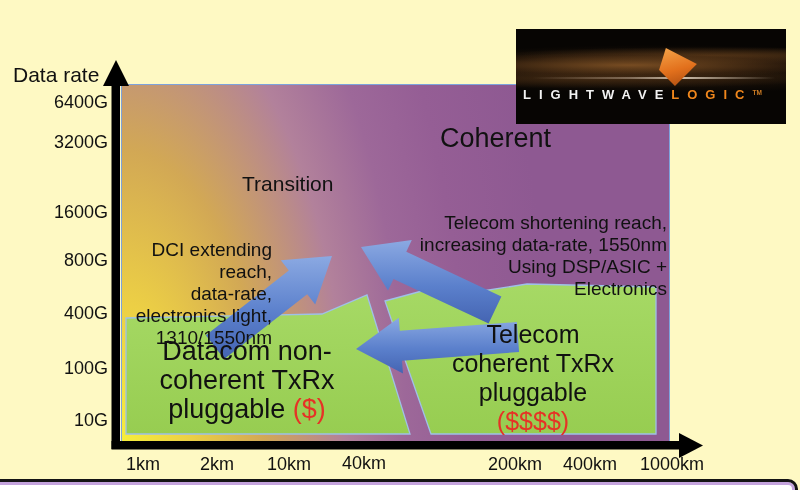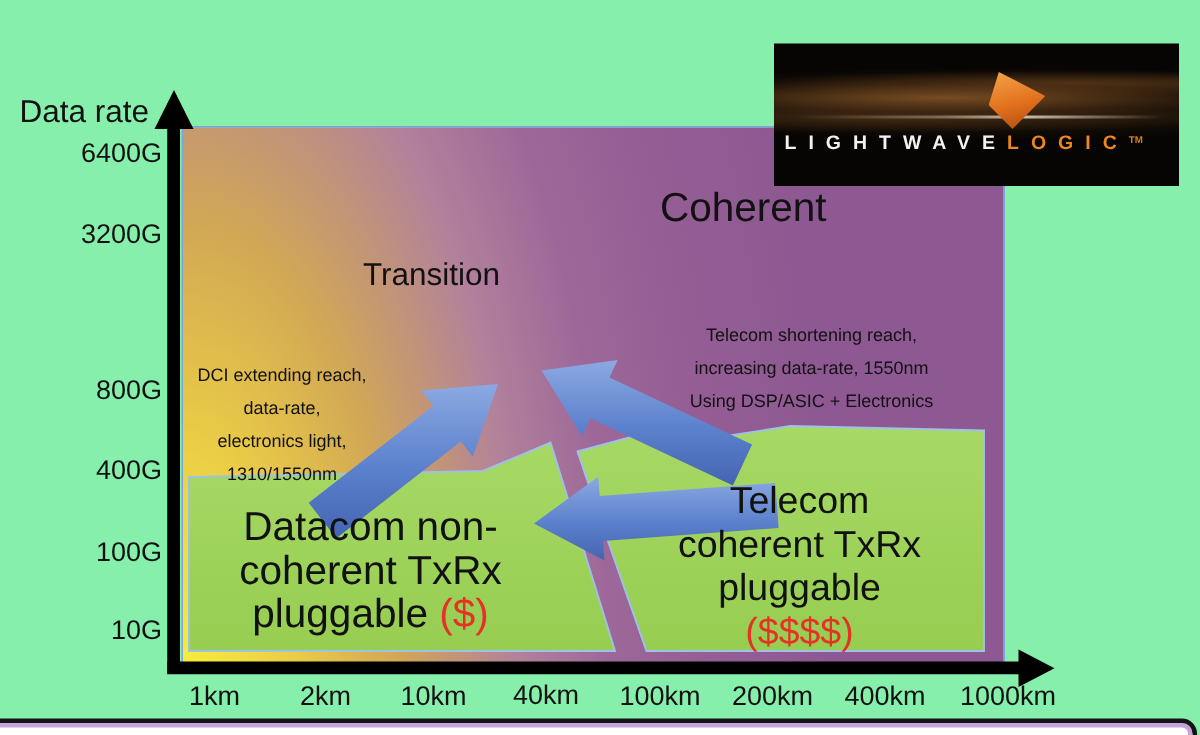--- a/index.html
+++ b/index.html
@@ -1,29 +1,29 @@
 <!DOCTYPE html>
 <html><head>
 <meta charset="utf-8">
 <style>
   html,body{margin:0;padding:0;background:#ffffff;}
-  .stage{position:relative;width:800px;height:490px;overflow:hidden;background:#86efac;
+  .stage{position:relative;width:800px;height:490px;overflow:hidden;background:#fef9c3;
          font-family:"Liberation Sans",sans-serif;color:#111;}
   .abs{position:absolute;}
   .pre{white-space:pre-line;}
   
   .plot{left:121px;top:84px;width:549px;height:364px;
         border:1.5px solid #7da2dc;box-sizing:border-box;
         background:radial-gradient(430px 900px at 0% 100%,
           #f6ee3b 0%, #eccf45 16%, #d2a855 33%, #b2819b 52%,
           #9d6899 66%, #955e95 80%, #8e5992 100%);}
   svg.shapes{left:0;top:0;width:800px;height:490px;pointer-events:none;}
   .big{font-size:22px;line-height:29px;}
   .mid{font-size:27px;line-height:29px;text-align:center;}
-  .small{font-size:12px;line-height:22px;text-align:center;}
+  .small{font-size:19px;line-height:22px;text-align:right;}
   .tick-y{font-size:18px;line-height:20px;width:80px;text-align:right;}
   .tick-x{font-size:18px;line-height:20px;width:84px;text-align:center;}
   .axis-title{font-size:21px;}
   .cost-red{color:#e63226;}
   
   .logo{left:516px;top:29px;width:270px;height:95px;background:#070503;overflow:hidden;}
   .logo-art{position:absolute;inset:0;background:
       radial-gradient(260px 16px at 42% 38%, rgba(133,85,38,0.85), rgba(70,42,18,0.35) 60%, transparent 78%),
       radial-gradient(300px 12px at 72% 28%, rgba(96,60,26,0.8), transparent 72%),
       radial-gradient(320px 14px at 30% 52%, rgba(80,50,22,0.7), transparent 72%),
@@ -71,31 +71,31 @@
 
     <rect x="111.5" y="82" width="8.5" height="367" fill="#000"></rect>
     <polygon points="103,86 129,86 116,60" fill="#000"></polygon>
     <rect x="111.5" y="441" width="568" height="8.5" fill="#000"></rect>
     <polygon points="679,433 679,458 703,445.5" fill="#000"></polygon>
   </svg>
 
   <div class="abs axis-title" style="left:13px;top:63px;">Data rate</div>
 
   <div class="abs tick-y" style="left:28px;top:92px;">6400G</div>
-  <div class="abs tick-y" style="left:28px;top:146px;">3200G</div>
+  <div class="abs tick-y" style="left:28px;top:132px;">3200G</div>
+  <div class="abs tick-y" style="left:28px;top:202px;">1600G</div>
   <div class="abs tick-y" style="left:28px;top:250px;">800G</div>
   <div class="abs tick-y" style="left:28px;top:303px;">400G</div>
   <div class="abs tick-y" style="left:28px;top:358px;">100G</div>
   <div class="abs tick-y" style="left:28px;top:410px;">10G</div>
 
   <div class="abs tick-x" style="left:101px;top:454px;">1km</div>
   <div class="abs tick-x" style="left:175px;top:454px;">2km</div>
   <div class="abs tick-x" style="left:247px;top:454px;">10km</div>
   <div class="abs tick-x" style="left:322px;top:453px;">40km</div>
-  <div class="abs tick-x" style="left:398px;top:454px;">100km</div>
   <div class="abs tick-x" style="left:473px;top:454px;">200km</div>
   <div class="abs tick-x" style="left:548px;top:454px;">400km</div>
   <div class="abs tick-x" style="left:630px;top:454px;">1000km</div>
 
   <div class="abs axis-title" style="left:442px;top:462px;margin-top:28px;">Reach</div>
 
   <div class="abs big" style="left:242px;top:169px;font-size:21px;">Transition</div>
   <div class="abs big" style="left:440px;top:124px;font-size:27px;">Coherent</div>
 
   <div class="abs small pre" style="left:104px;top:239px;width:168px;">DCI extending reach,

